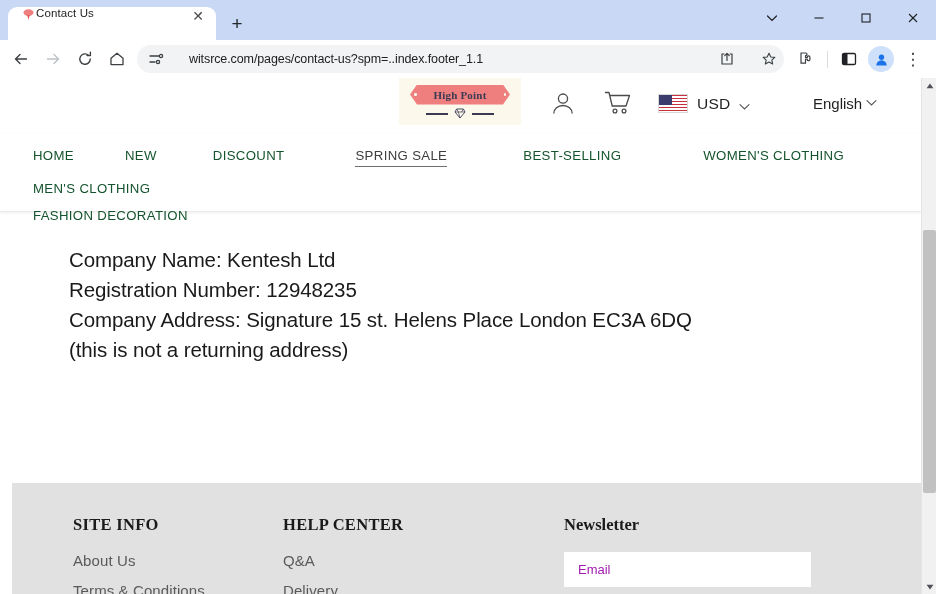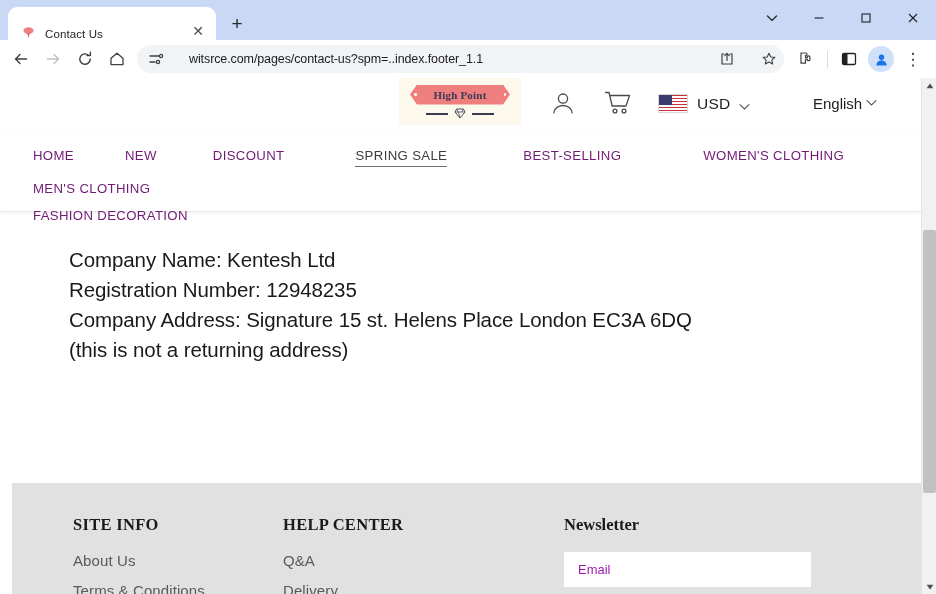--- a/index.html
+++ b/index.html
@@ -12,21 +12,21 @@
 
   
   .browser { width: 936px; height: 594px; position: relative; background: #fff; }
 
   .tabstrip {
     height: 40px; background: #c8d8f5;
     display: flex; align-items: flex-end; position: relative;
     padding-left: 8px;
   }
   .tab {
-    display: flex; align-items: flex-end; gap: 9px;
+    display: flex; align-items: flex-start; 
     width: 208px; height: 33px;
     background: #ffffff;
     border-radius: 9px 9px 0 0;
     padding: 0 9px 0 13px;
     position: relative;
   }
   .tab-favicon {
     width: 15px; height: 15px; flex: 0 0 15px;
     display: flex; align-items: center; justify-content: center;
   }
@@ -138,21 +138,21 @@
 
   
   .site-nav {
     padding: 0 0 0 33px; background: #fff;
     border-bottom: 1px solid #eceaea;
     box-shadow: 0 1px 3px rgba(0,0,0,.07);
     position: relative; height: 78px;
   }
   .nav-row { display: flex; flex-wrap: wrap; align-items: flex-start; }
   .nav-item {
-    font-size: 13.2px; color: #701a75; letter-spacing: .35px;
+    font-size: 13.2px; color: #14532d; letter-spacing: .35px;
     padding: 14px 0 3px 0; margin-right: 0; white-space: nowrap;
   }
   .nav-item.active { border-bottom: 1.6px solid #6f6f6f; color: #3d3d3d; }
 
   
   .content { padding: 33px 0 0 69px; background: #fff; height: 273px; }
   .content p {
     font-size: 20.5px; color: #1a1a1a; line-height: 30px;
     letter-spacing: -.1px; font-weight: 400;
   }

